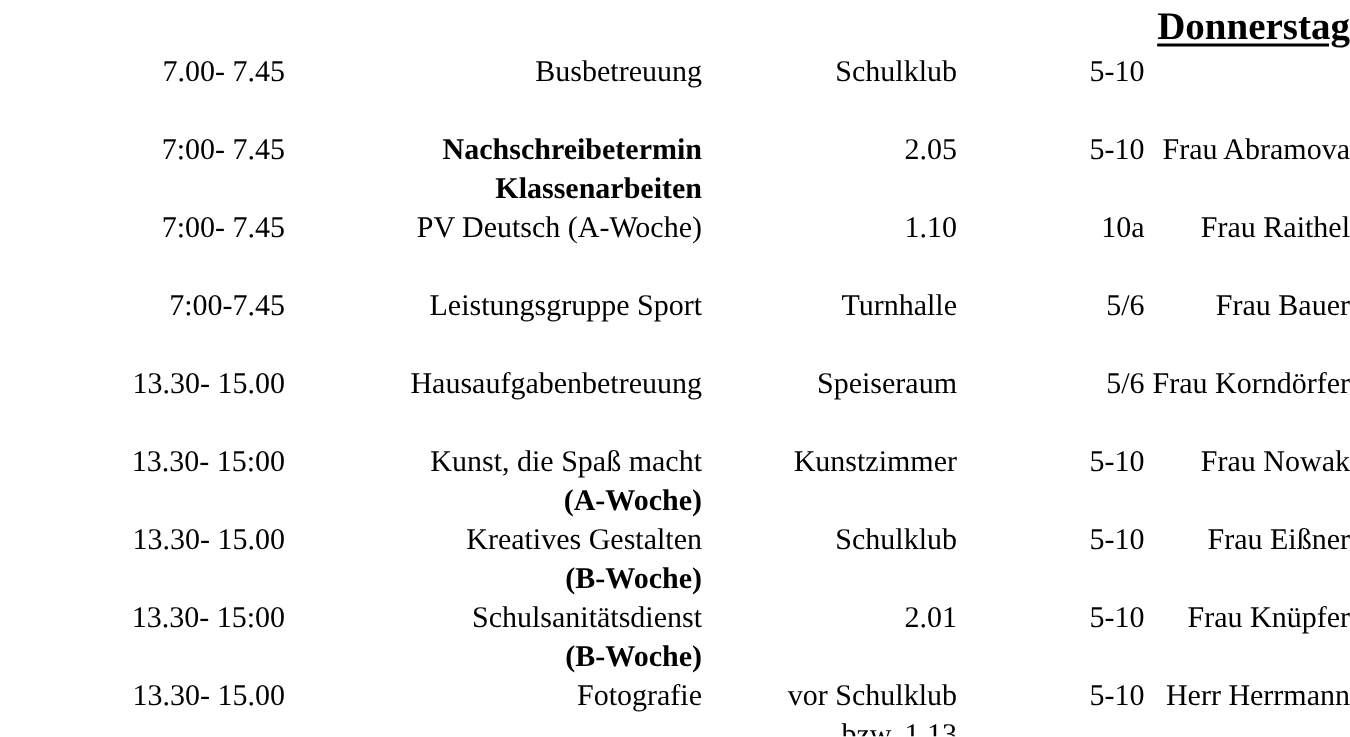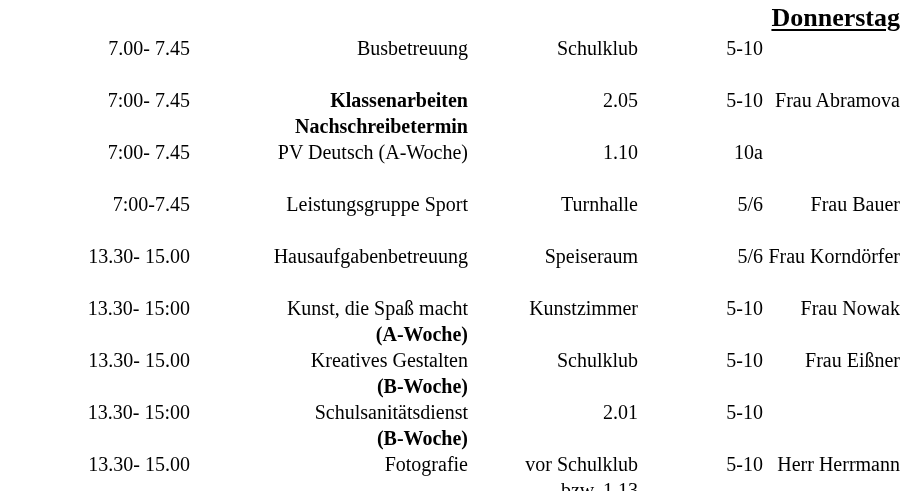--- a/index.html
+++ b/index.html
@@ -50,38 +50,39 @@
           <div class="line">Busbetreuung</div>
         </div>
         <div class="cell room">
           <div class="line">Schulklub</div>
         </div>
         <div class="cell grade">5-10</div>
       </div>
       <div class="row">
         <div class="cell time">7:00- 7.45</div>
         <div class="cell activity">
+          <div class="line bold">Nachschreibetermin</div>
           <div class="line bold">Klassenarbeiten</div>
-          <div class="line bold">Nachschreibetermin</div>
         </div>
         <div class="cell room">
           <div class="line">2.05</div>
         </div>
         <div class="cell grade">5-10</div>
         <div class="cell teacher">Frau Abramova</div>
       </div>
       <div class="row">
         <div class="cell time">7:00- 7.45</div>
         <div class="cell activity">
           <div class="line">PV Deutsch (A-Woche)</div>
         </div>
         <div class="cell room">
           <div class="line">1.10</div>
         </div>
         <div class="cell grade">10a</div>
+        <div class="cell teacher">Frau Raithel</div>
       </div>
       <div class="row">
         <div class="cell time">7:00-7.45</div>
         <div class="cell activity">
           <div class="line">Leistungsgruppe Sport</div>
         </div>
         <div class="cell room">
           <div class="line">Turnhalle</div>
         </div>
         <div class="cell grade">5/6</div>
@@ -125,20 +126,21 @@
       <div class="row">
         <div class="cell time">13.30- 15:00</div>
         <div class="cell activity">
           <div class="line">Schulsanitätsdienst</div>
           <div class="line bold">(B-Woche)</div>
         </div>
         <div class="cell room">
           <div class="line">2.01</div>
         </div>
         <div class="cell grade">5-10</div>
+        <div class="cell teacher">Frau Knüpfer</div>
       </div>
       <div class="row">
         <div class="cell time">13.30- 15.00</div>
         <div class="cell activity">
           <div class="line">Fotografie</div>
         </div>
         <div class="cell room">
           <div class="line">vor Schulklub</div>
           <div class="line">bzw. 1.13</div>
         </div>

